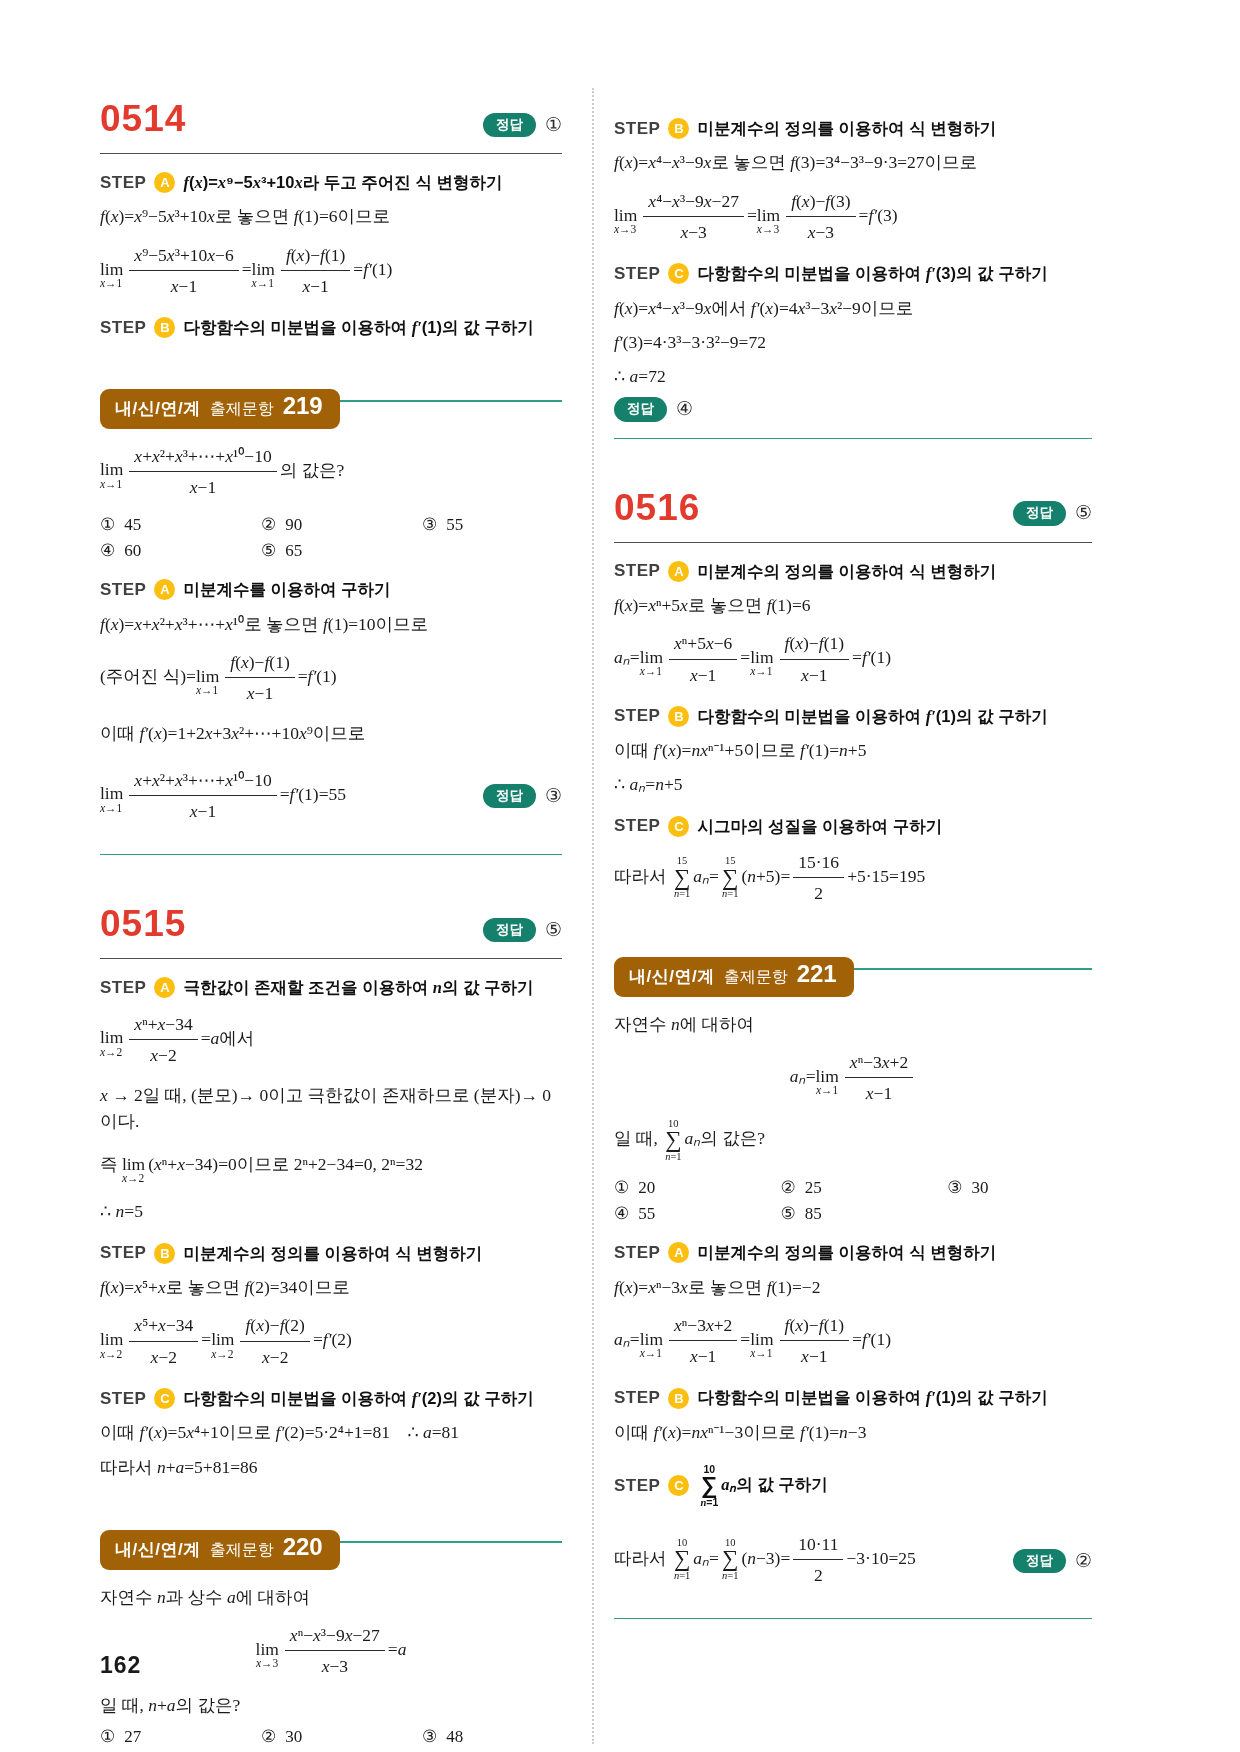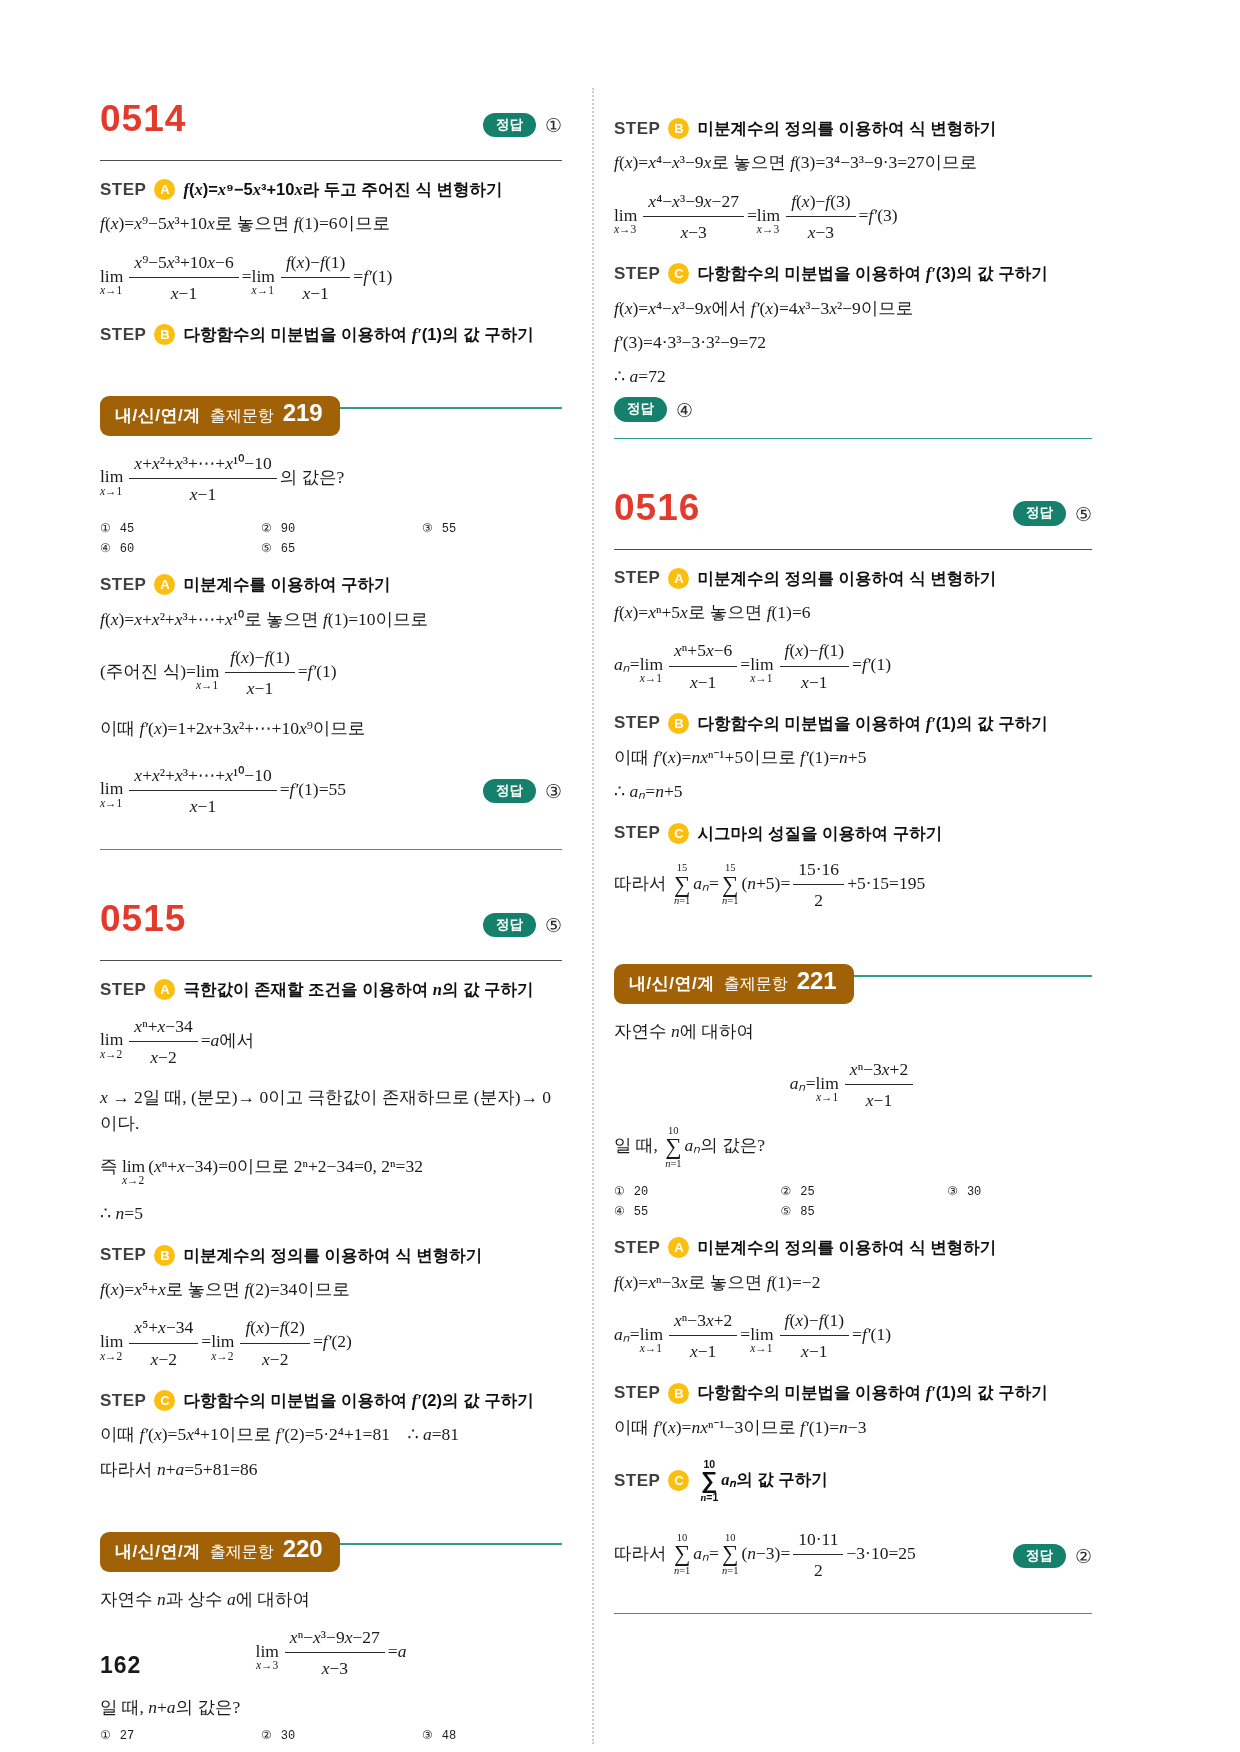--- a/index.html
+++ b/index.html
@@ -9,25 +9,25 @@
   }
   
   #col-left{position:absolute;left:100px;top:100px;width:462px;}
   #col-right{position:absolute;left:614px;top:100px;width:478px;}
   #divider{position:absolute;left:592px;top:88px;height:1656px;border-left:2px dotted #cccccc;}
   #page-num{position:absolute;left:100px;top:1652px;font-size:23px;font-weight:bold;color:#1a1a1a;letter-spacing:1px;}
 
   
   .blk{margin-bottom:50px;}
   .problem .phead{display:flex;justify-content:space-between;align-items:flex-end;
-    border-bottom:1.5px solid #4d4d4d;padding-bottom:23px;margin-bottom:6px;}
+    border-bottom:1.5px solid #4d4d4d;padding-bottom:16px;margin-bottom:6px;}
   .pnum{color:#e23b2e;font-size:37px;font-weight:bold;line-height:1;letter-spacing:1px;}
 
   
-  .badge{display:inline-flex;align-items:flex-end;gap:9px;white-space:nowrap;}
+  .badge{display:inline-flex;align-items:flex-start;gap:9px;white-space:nowrap;}
   .bpill{background:#15816c;color:#fff;font-size:13.5px;font-weight:bold;padding:4px 13px;
     border-radius:13px;line-height:1.2;}
   .bnum{font-size:19px;color:#2a2a2a;font-family:"Liberation Serif",serif;}
 
   
   .lhead{position:relative;margin-bottom:14px;}
   .lline{position:absolute;left:70px;right:0;top:11px;height:2px;background:#2f9e88;}
   .lpill{display:inline-flex;align-items:baseline;gap:9px;background:#a16207;color:#fff;
     padding:7px 17px 9px 15px;border-radius:9px;position:relative;z-index:1;}
   .lbrand{font-weight:bold;font-size:17px;letter-spacing:0.5px;}
@@ -58,21 +58,21 @@
   .sg{display:inline-block;vertical-align:middle;text-align:center;margin:0 3px;}
   .st,.sb{display:block;font-size:10.5px;line-height:1.15;}
   .ss{display:block;font-size:23px;line-height:0.9;}
 
   
   .brow{display:flex;align-items:center;justify-content:space-between;gap:10px;}
   .brow .mline{flex:1 1 auto;min-width:0;}
 
   
   .opts{display:grid;grid-template-columns:1.15fr 1.15fr 1fr;row-gap:5px;margin:8px 0 12px;
-    font-family:Liberation Mono, monospace;font-size:12px;}
+    font-family:Liberation Serif, serif;font-size:17px;}
   .omark{margin-right:9px;}
 </style>
 </head>
 <body>
 
 <div id="divider"></div>
 <main id="col-left">
     <section class="blk problem">
       <div class="phead">
         <span class="pnum">0514</span>

